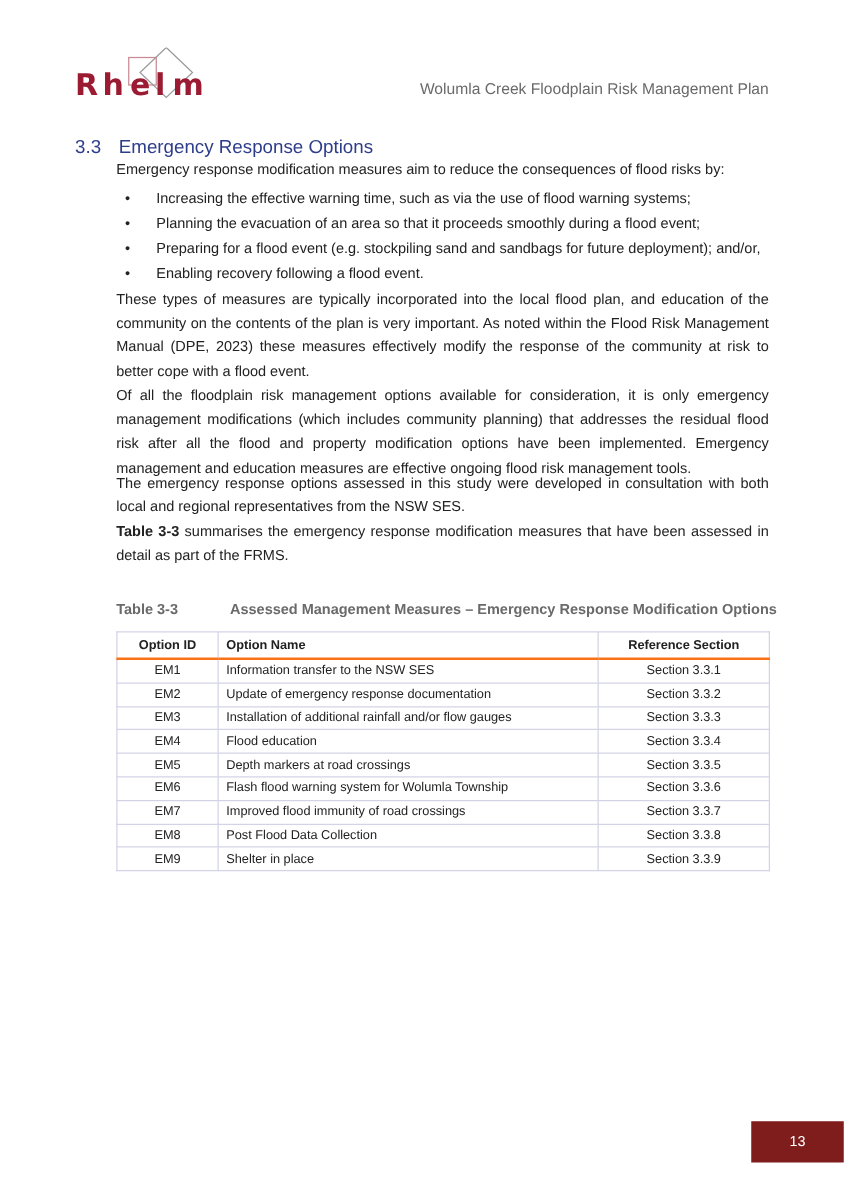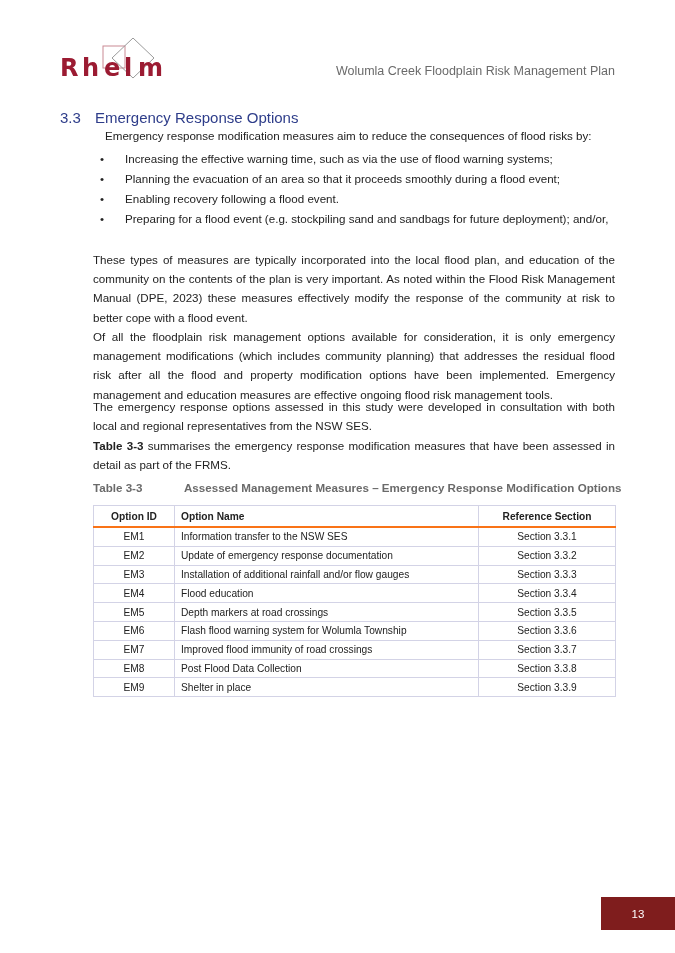--- a/index.html
+++ b/index.html
@@ -6,25 +6,25 @@
   body { width:675px; height:953px; position:relative; overflow:hidden;
          font-family:"Liberation Sans", sans-serif; color:#222; }
   .logo { position:absolute; left:60px; top:38px; width:120px; height:45px; }
   .logo-letters { position:absolute; left:0; top:16px; font-family:"DejaVu Sans", sans-serif;
                   font-weight:bold; font-size:24px; color:#9b1b32; letter-spacing:0; }
   .logo-letters span { display:inline-block; }
   .header-title { position:absolute; right:60px; top:64px; font-size:12.5px; color:#6a6a6a; }
   .section-heading { position:absolute; left:60px; top:109px; font-size:15px; color:#2e3d8a; }
   .section-heading .num { display:inline-block; width:35px; }
   .body { position:absolute; left:93px; width:522px; font-size:11.6px; line-height:19.2px; color:#222; }
-  .intro { top:126px;margin-left:12px; }
+  .intro { top:126px; }
   ul.bullets { position:absolute; left:93px; top:149px; margin:0; padding:0; list-style:none; width:530px; }
   ul.bullets li { position:relative; padding-left:32px; font-size:11.6px; line-height:20px; }
   ul.bullets li::before { content:"•"; position:absolute; left:7px; top:0; }
-  .para { text-align:justify;margin-top:20px; }
+  .para { text-align:justify; }
   .p1 { top:230px; }
   .p2 { top:307px; }
   .p3 { top:377px; }
   .p4 { top:416px; }
   .p4 b { font-weight:bold; }
   .table-caption { position:absolute; left:93px; top:481px; font-size:11.6px; color:#6a6a6a; font-weight:bold; }
   .table-caption .tnum { display:inline-block; width:91px; }
   table.measures { position:absolute; left:93px; top:505px; width:523px; border-collapse:collapse;
                    font-size:10.2px; color:#222; }
   table.measures th, table.measures td { border:1px solid #d3d3e6; height:17.8px; padding:0 6px; }
@@ -52,22 +52,22 @@
 
 <div class="section-heading">
   <span class="num">3.3</span><span>Emergency Response Options</span>
 </div>
 
 <div class="body intro">Emergency response modification measures aim to reduce the consequences of flood risks by:</div>
 
 <ul class="bullets">
   <li>Increasing the effective warning time, such as via the use of flood warning systems;</li>
   <li>Planning the evacuation of an area so that it proceeds smoothly during a flood event;</li>
+  <li>Preparing for a flood event (e.g. stockpiling sand and sandbags for future deployment); and/or,</li>
   <li>Enabling recovery following a flood event.</li>
-  <li>Preparing for a flood event (e.g. stockpiling sand and sandbags for future deployment); and/or,</li>
 </ul>
 
 <div class="body para p1">These types of measures are typically incorporated into the local flood plan, and education of the community on the contents of the plan is very important. As noted within the Flood Risk Management Manual (DPE, 2023) these measures effectively modify the response of the community at risk to better cope with a flood event.</div>
 <div class="body para p2">Of all the floodplain risk management options available for consideration, it is only emergency management modifications (which includes community planning) that addresses the residual flood risk after all the flood and property modification options have been implemented. Emergency management and education measures are effective ongoing flood risk management tools.</div>
 <div class="body para p3">The emergency response options assessed in this study were developed in consultation with both local and regional representatives from the NSW SES.</div>
 <div class="body para p4"><b>Table 3-3</b><span> summarises the emergency response modification measures that have been assessed in detail as part of the FRMS.</span></div>
 
 <div class="table-caption">
   <span class="tnum">Table 3-3</span><span>Assessed Management Measures – Emergency Response Modification Options</span>
 </div>

